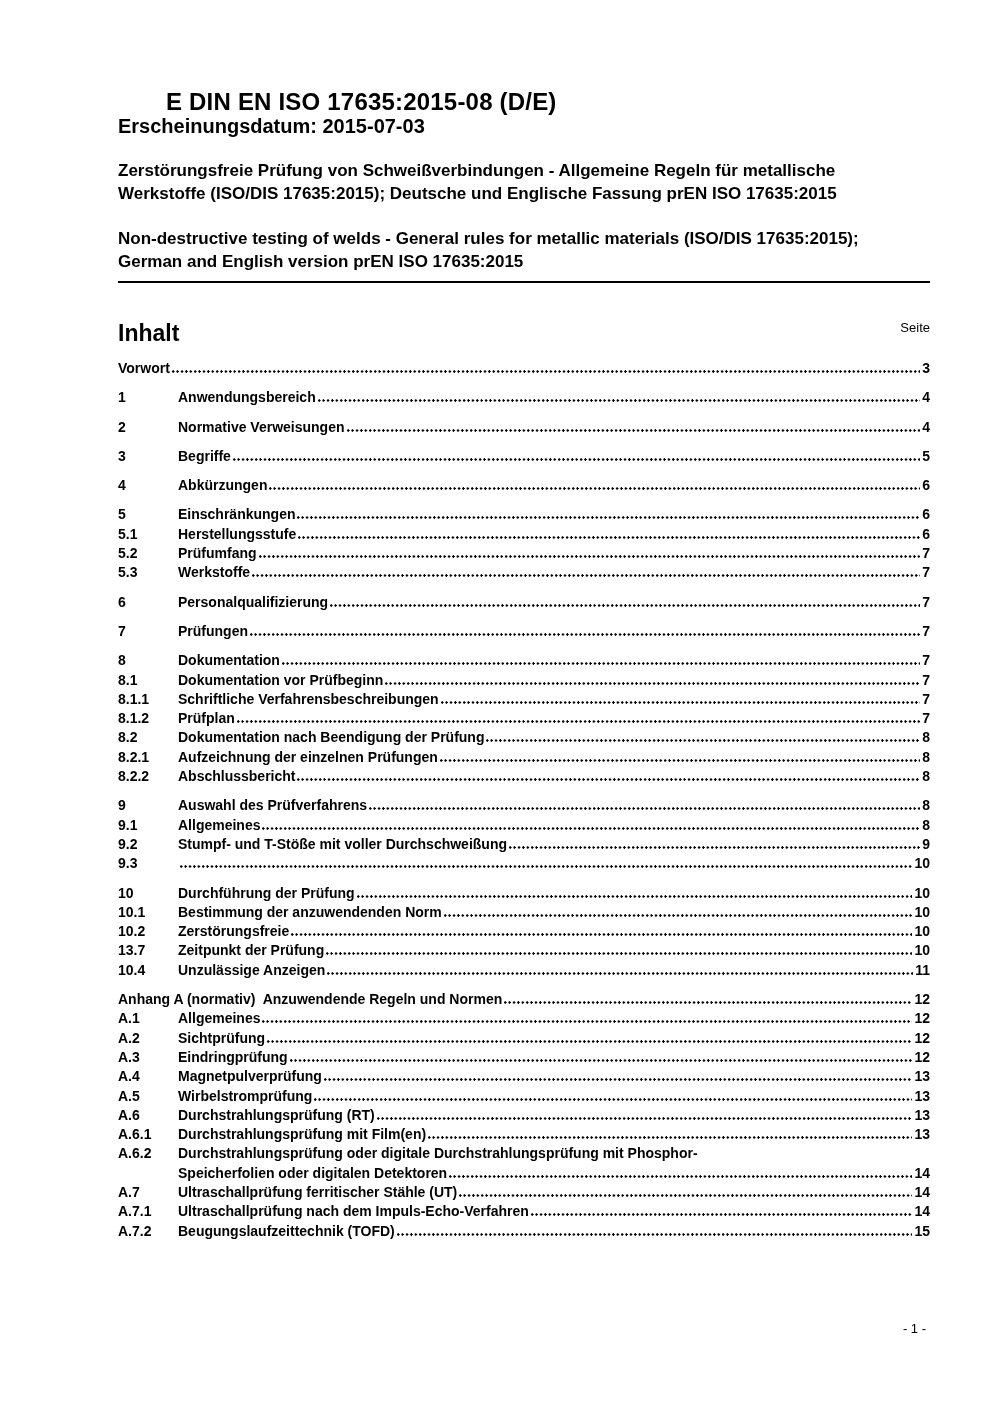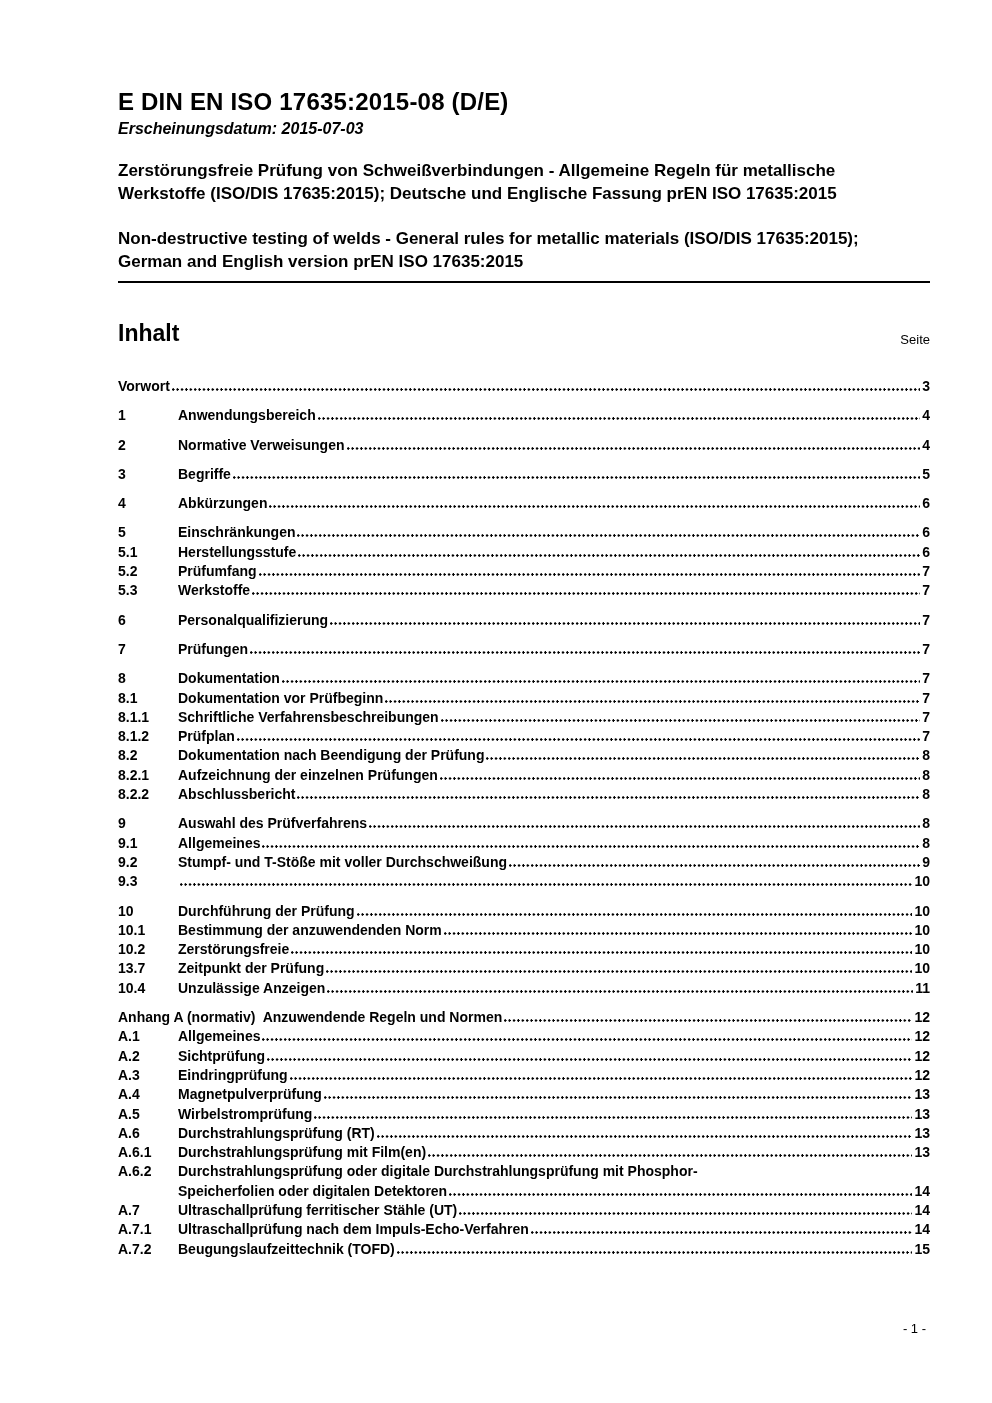--- a/index.html
+++ b/index.html
@@ -11,47 +11,47 @@
     font-family:"Liberation Sans", sans-serif;
     overflow:hidden;
   }
   .content{
     position:absolute;left:118px;top:0;width:812px;
   }
   .doc-number{
     margin-top:88px;
     font-size:24px;font-weight:700;line-height:27px;
     letter-spacing:0.2px;
+    margin-left:48px;
   }
   .pub-date{
-    margin-top:5px;
-    font-size:16px;font-weight:700;font-style:italic;
+    font-size:20px;font-weight:700;
   }
   .title-de{
     margin-top:21px;
     font-size:17px;font-weight:700;line-height:23px;
     max-width:795px;
   }
   .title-en{
     margin-top:22px;
     font-size:17px;font-weight:700;line-height:23px;
     max-width:795px;
   }
   .rule{
     margin-top:8px;
     border-top:2px solid #000;
     height:0;
   }
   .toc-head{
     margin-top:37px;
-    display:flex;justify-content:space-between;align-items:flex-end;
+    display:flex;justify-content:space-between;align-items:flex-start;
   }
   .toc-heading{font-size:23px;font-weight:700;}
   .page-col-label{font-size:13px;font-weight:400;}
-  .toc-list{margin-top:30px;}
+  .toc-list{margin-top:12px;}
   .toc-row{
     display:flex;align-items:baseline;
     font-size:14px;font-weight:700;line-height:19.3px;
     white-space:nowrap;
   }
   .toc-row.gap{margin-top:10px;}
   .toc-num{flex:0 0 60px;}
   .toc-title{flex:0 1 auto;}
   .toc-dots{
     flex:1 1 auto;min-width:10px;height:3px;margin:0 2px;

